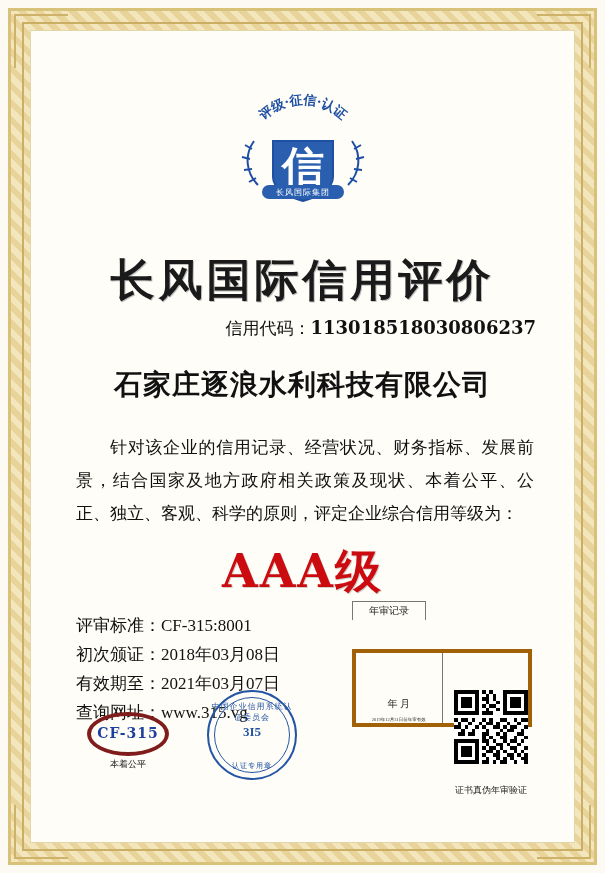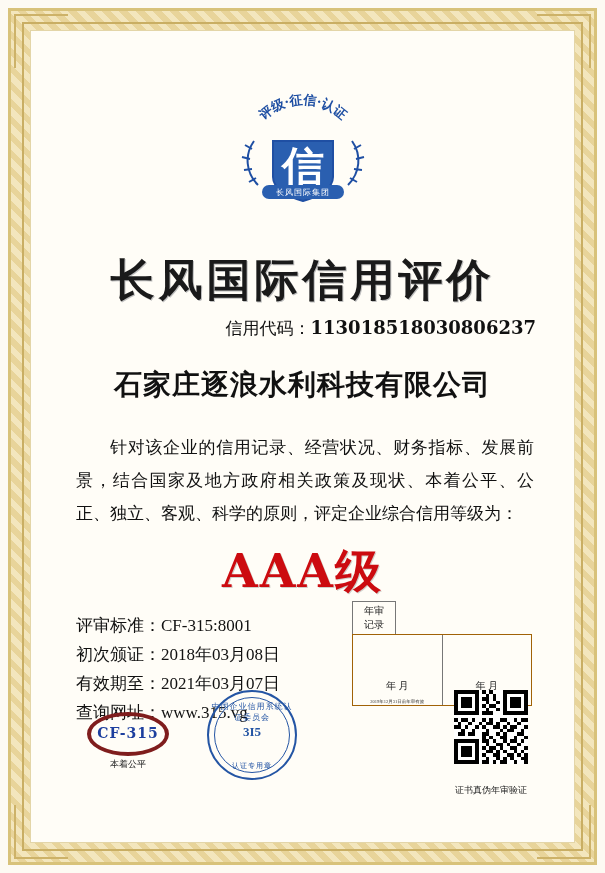--- a/index.html
+++ b/index.html
@@ -149,28 +149,29 @@
     right: 42px;
     top: 570px;
     width: 180px;
   }
   .review-title {
     font-size: 10px;
     color: #222;
     border: 1px solid #777;
     border-bottom: none;
     padding: 2px 11px;
-    width: 44px;
+    width: 74px;
     box-sizing: border-box;
     text-align: center;
   }
   .review-grid {
     display: flex;
-    border: 1px solid #a16207;
+    border: 4px solid #a16207;
     height: 70px;
+    margin-top: 29px;
   }
   .review-cell {
     flex: 1;
     position: relative;
   }
   .review-cell + .review-cell { border-left: 1px solid #777; }
   .review-cell .ym {
     position: absolute;
     bottom: 12px;
     left: 0; right: 0;

